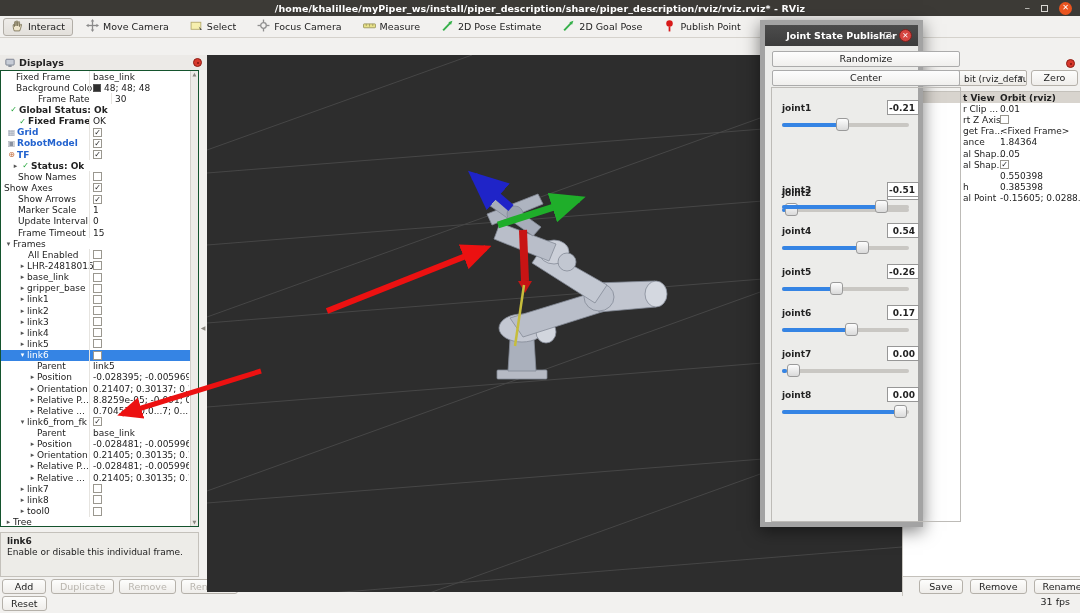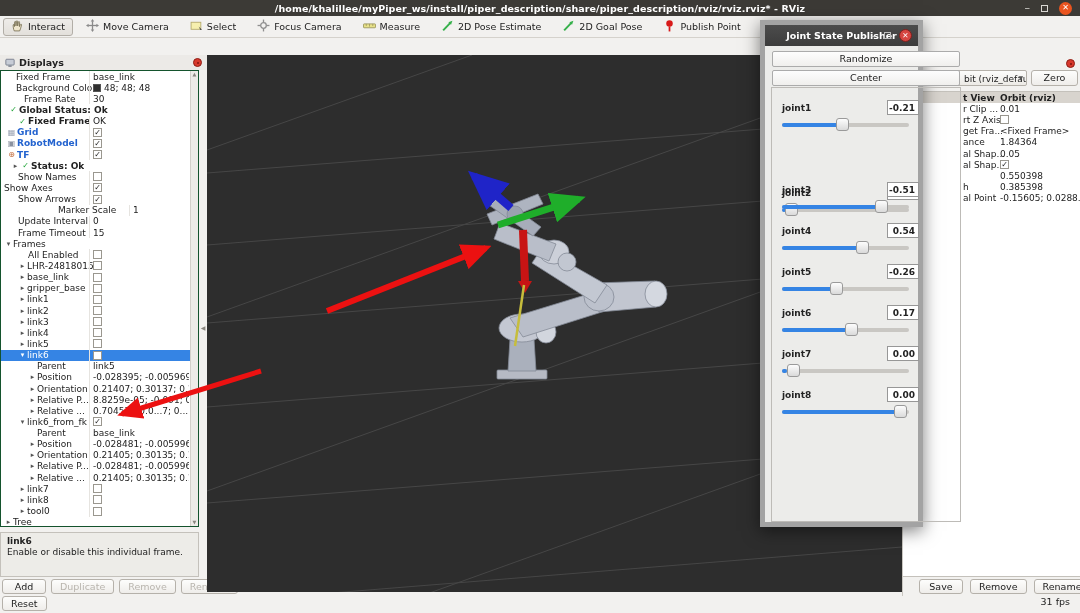--- a/index.html
+++ b/index.html
@@ -226,21 +226,21 @@
                 <span>base_link</span>
               </span>
             </div>
             <div class="trow" style="padding-left: 15px;">
               <span class="tlab">Background Color</span>
               <span class="tval">
                 <span class="swatch" style="background: rgb(48, 48, 48);"></span>
                 <span>48; 48; 48</span>
               </span>
             </div>
-            <div class="trow" style="padding-left: 23px;">
+            <div class="trow" style="padding-left: 15px; margin-left: 22px;">
               <span class="tlab">Frame Rate</span>
               <span class="tval">
                 <span>30</span>
               </span>
             </div>
             <div class="trow" style="padding-left: 7px;">
               <span class="tic tic-check">✓</span>
               <span class="tlab b">Global Status: Ok</span>
             </div>
             <div class="trow" style="padding-left: 16px;">
@@ -287,21 +287,21 @@
               <span class="tval">
                 <span class="cb on">✓</span>
               </span>
             </div>
             <div class="trow" style="padding-left: 17px;">
               <span class="tlab">Show Arrows</span>
               <span class="tval">
                 <span class="cb on">✓</span>
               </span>
             </div>
-            <div class="trow" style="padding-left: 17px; margin-left: 40px;">
+            <div class="trow" style="padding-left: 17px;">
               <span class="tlab">Marker Scale</span>
               <span class="tval">
                 <span>1</span>
               </span>
             </div>
             <div class="trow" style="padding-left: 17px;">
               <span class="tlab">Update Interval</span>
               <span class="tval">
                 <span>0</span>
               </span>

